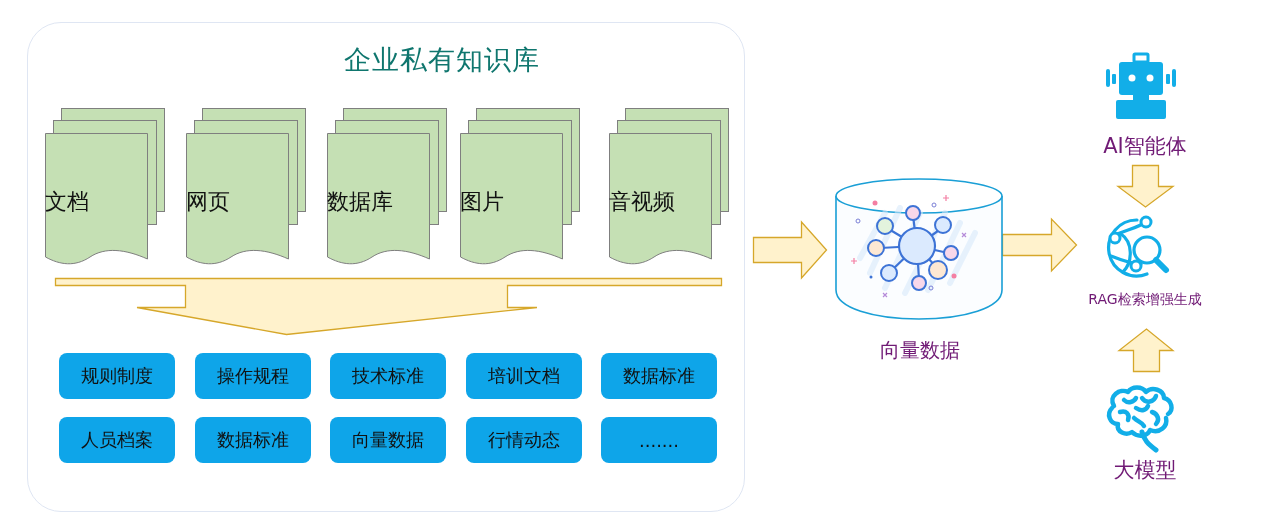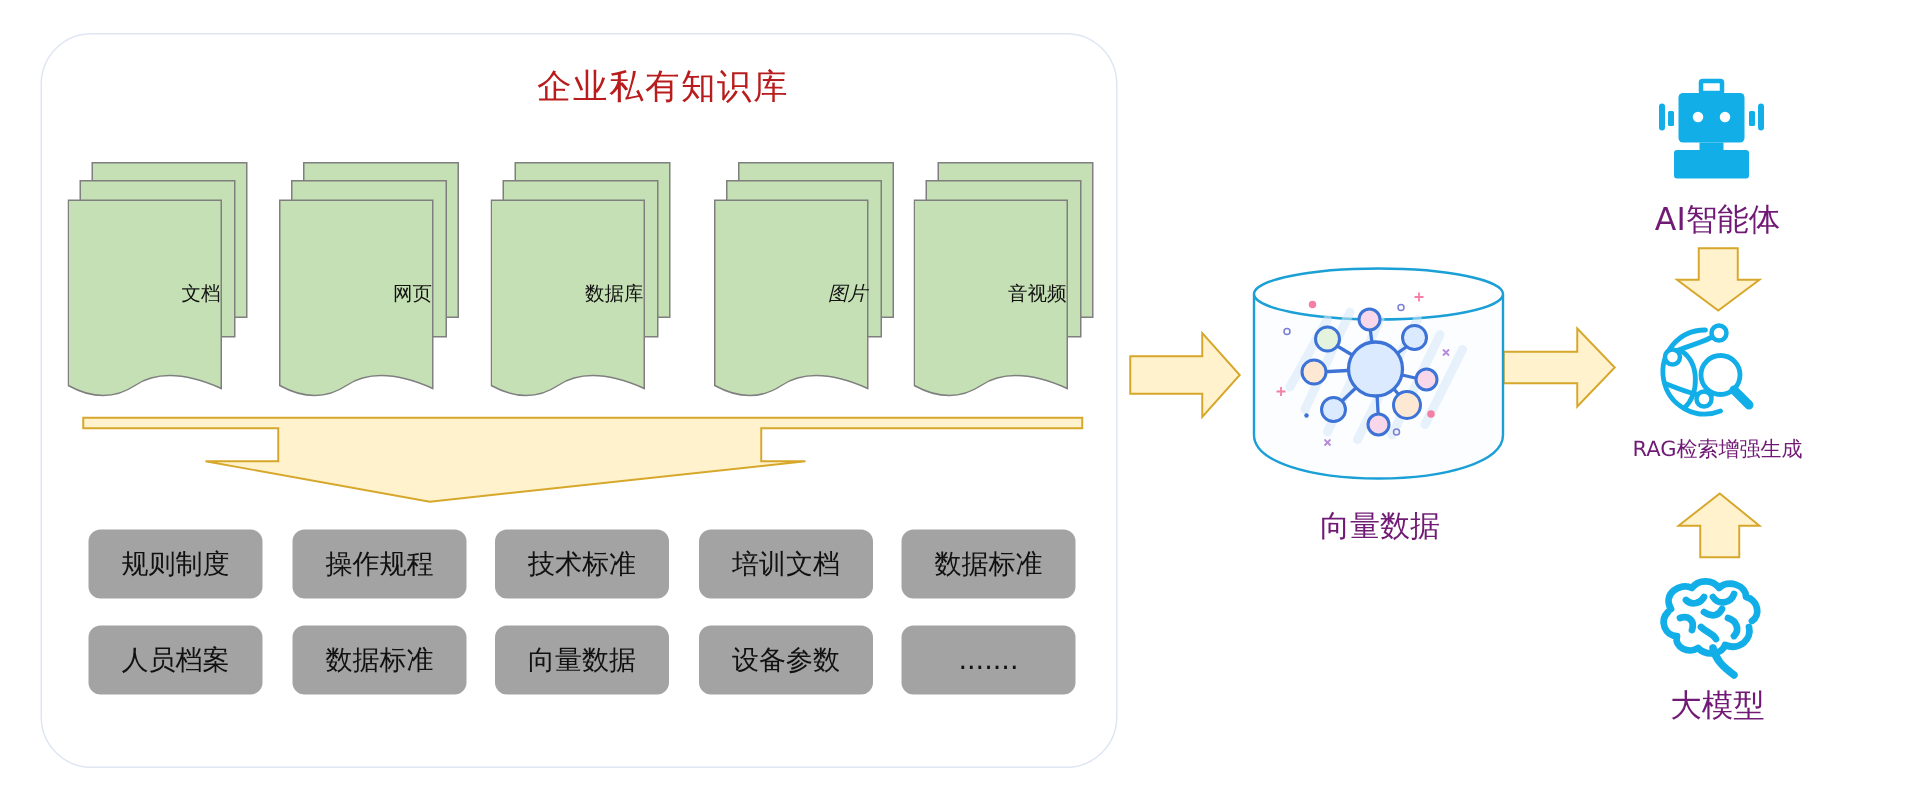--- a/index.html
+++ b/index.html
@@ -1,26 +1,26 @@
 <!DOCTYPE html>
 <html><head>
 <meta charset="utf-8">
 <style>
   html, body { margin: 0; padding: 0; background: #ffffff; }
   body { width: 1280px; height: 523px; position: relative; overflow: hidden;
          font-family: "DejaVu Sans", "Liberation Sans", sans-serif; color: #111; }
   .kb-panel { position: absolute; left: 27px; top: 22px; width: 718px; height: 490px;
               border: 1.5px solid #dfe6f3; border-radius: 34px; box-sizing: border-box; background: #fff; }
   .kb-title { position: absolute; left: 27px; top: 42px; width: 830px; text-align: center;
-              font-size: 23px; font-weight: normal; letter-spacing: 1px; color: #b91c1c; }
+              font-size: 27px; font-weight: normal; letter-spacing: 1px; color: #0f766e; }
   .doc { position: absolute; width: 120px; height: 155px; }
   .doc svg { position: absolute; left: 0; top: 0; }
-  .doc-label { position: absolute; left: 0; top: 80px; width: 102px; text-align: right;
-               font-size: 13px; color: #111; }
-  .tag { position: absolute; width: 116px; height: 46px; background: #a3a3a3; border-radius: 8px;
+  .doc-label { position: absolute; left: 0; top: 80px; width: 102px; text-align: left;
+               font-size: 22px; color: #111; }
+  .tag { position: absolute; width: 116px; height: 46px; background: #0ea5e9; border-radius: 8px;
          display: flex; align-items: center; justify-content: center; font-size: 18px; color: #111; }
   .lbl { position: absolute; text-align: center; font-size: 20px; color: #701a75; white-space: nowrap; }
   .abs { position: absolute; }
 </style>
 </head>
 <body>
 
 <div class="kb-panel"></div>
 <div class="kb-title">企业私有知识库</div>
 
@@ -41,21 +41,21 @@
   <div class="doc-label">网页</div>
 </div>
 <div class="doc" style="left:327px; top:107px;">
   <svg width="125" height="160">
     <rect x="16.5" y="1.5" width="103" height="103" fill="#c5e0b4" stroke="#7f7f7f" stroke-width="1"></rect>
     <rect x="8.5" y="13.5" width="103" height="104" fill="#c5e0b4" stroke="#7f7f7f" stroke-width="1"></rect>
     <path d="M0.5 26.5 H102.5 V152 C80 142 60 140 45 150 C30 160 15 158 0.5 150 Z" fill="#c5e0b4" stroke="#7f7f7f" stroke-width="1"></path>
   </svg>
   <div class="doc-label">数据库</div>
 </div>
-<div class="doc" style="left:476px; top:107px;font-style:italic;">
+<div class="doc" style="left:460px; top:107px;">
   <svg width="125" height="160">
     <rect x="16.5" y="1.5" width="103" height="103" fill="#c5e0b4" stroke="#7f7f7f" stroke-width="1"></rect>
     <rect x="8.5" y="13.5" width="103" height="104" fill="#c5e0b4" stroke="#7f7f7f" stroke-width="1"></rect>
     <path d="M0.5 26.5 H102.5 V152 C80 142 60 140 45 150 C30 160 15 158 0.5 150 Z" fill="#c5e0b4" stroke="#7f7f7f" stroke-width="1"></path>
   </svg>
   <div class="doc-label">图片</div>
 </div>
 <div class="doc" style="left:609px; top:107px;font-family:Liberation Mono, monospace;">
   <svg width="125" height="160">
     <rect x="16.5" y="1.5" width="103" height="103" fill="#c5e0b4" stroke="#7f7f7f" stroke-width="1"></rect>
@@ -73,21 +73,21 @@
 </svg>
 
 <div class="tag" style="left:59px; top:353px;">规则制度</div>
 <div class="tag" style="left:195px; top:353px;">操作规程</div>
 <div class="tag" style="left:330px; top:353px;">技术标准</div>
 <div class="tag" style="left:466px; top:353px;">培训文档</div>
 <div class="tag" style="left:601px; top:353px;">数据标准</div>
 <div class="tag" style="left:59px; top:417px;">人员档案</div>
 <div class="tag" style="left:195px; top:417px;">数据标准</div>
 <div class="tag" style="left:330px; top:417px;">向量数据</div>
-<div class="tag" style="left:466px; top:417px;">设备参数</div>
+<div class="tag" style="left:466px; top:417px;">行情动态</div>
 <div class="tag" style="left:601px; top:417px;">.......</div>
 
 <svg class="abs" style="left:0; top:0;" width="1280" height="523">
   <path d="M753.5 237.5 H801.5 V222 L826.5 250 L801.5 278 V262.5 H753.5 Z" fill="#fff2cc" stroke="#d6a72a" stroke-width="1.3"></path>
   <path d="M1002.5 234.5 H1051.5 V219 L1076.5 245 L1051.5 271 V255.5 H1002.5 Z" fill="#fff2cc" stroke="#d6a72a" stroke-width="1.3"></path>
   <path d="M1132.5 165.5 H1158.5 V186.5 H1173 L1145.5 207 L1118 186.5 H1132.5 Z" fill="#fff2cc" stroke="#d6a72a" stroke-width="1.3"></path>
   <path d="M1133.5 371.5 H1159.5 V350.5 H1173 L1146.5 329 L1119 350.5 H1133.5 Z" fill="#fff2cc" stroke="#d6a72a" stroke-width="1.3"></path>
 </svg>
 
 <svg class="abs" style="left:830px; top:178px;" width="180" height="145" viewBox="0 0 180 145">

